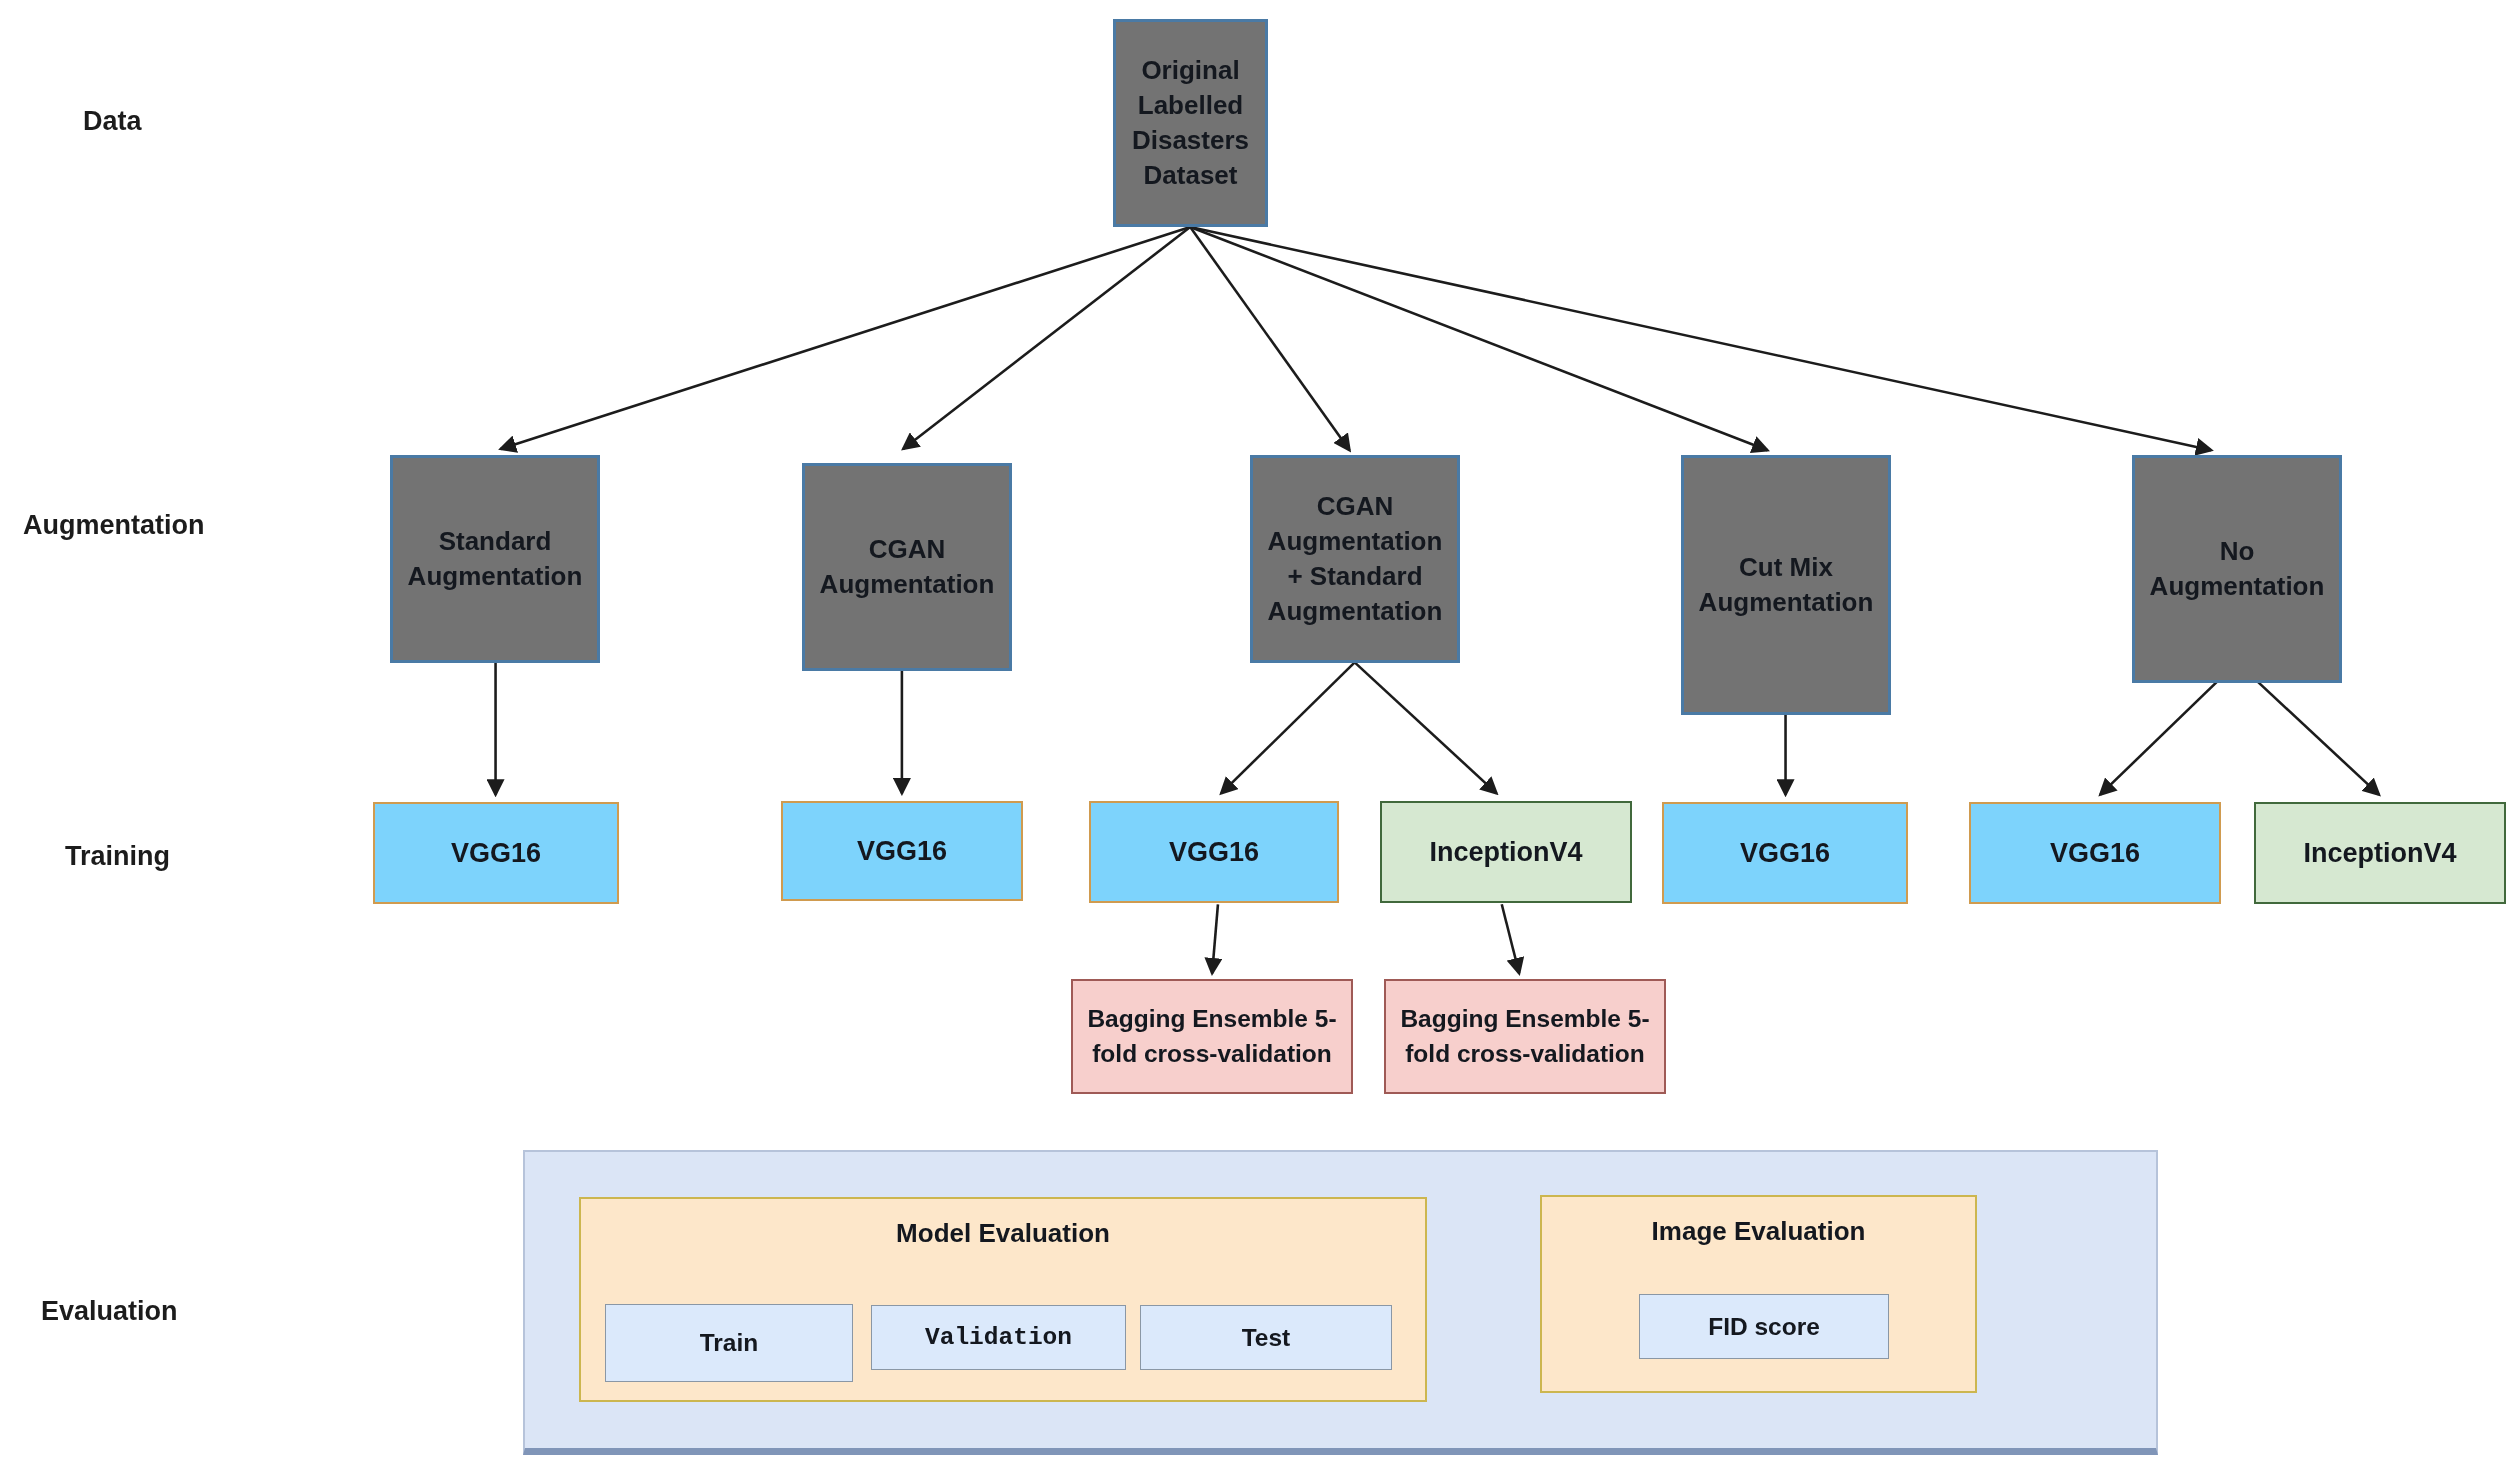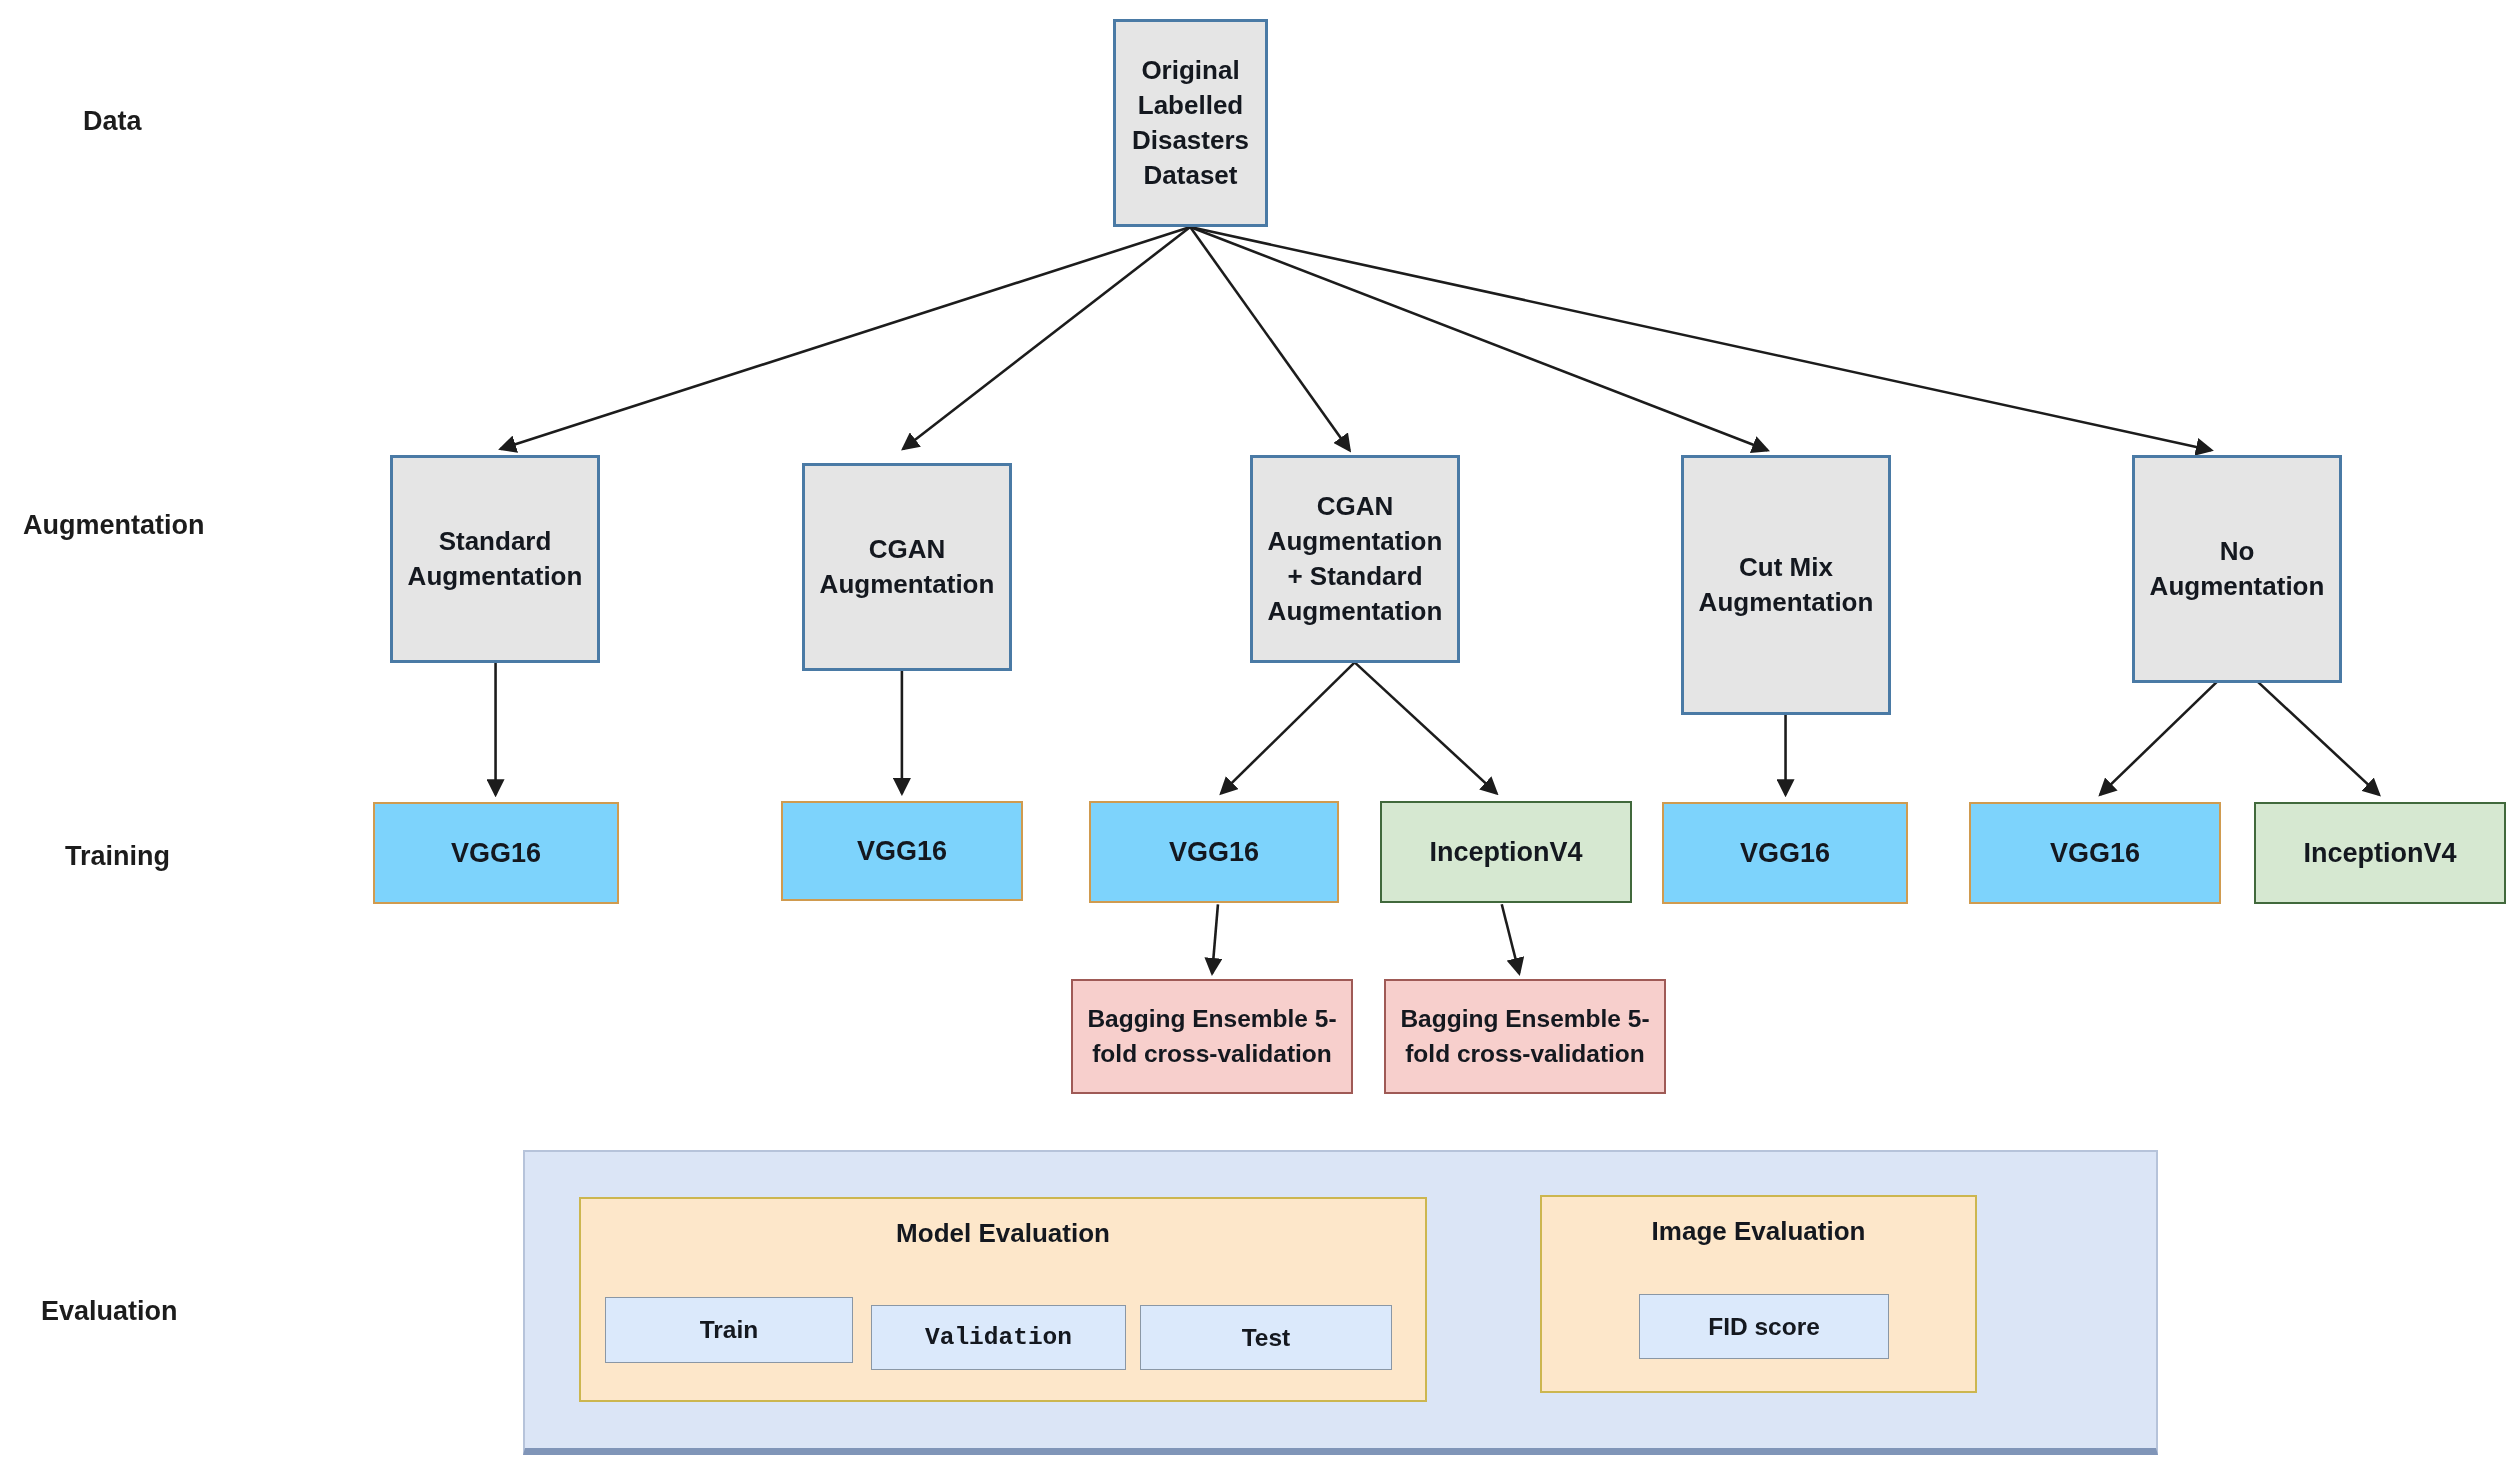--- a/index.html
+++ b/index.html
@@ -27,21 +27,21 @@
     justify-content: center;
     text-align: center;
     font-weight: bold;
     color: #14181f;
     font-size: 26px;
     line-height: 1.35;
     box-sizing: border-box;
     padding: 3.9px;
     z-index: 2;
   }
-  .blue   { background: #e5e5e5; border: 3.2px solid #4a7aa5; }
+  .blue   { background: #737373; border: 3.2px solid #4a7aa5; }
   .orange { background: #7dd3fc; border: 2.6px solid #d09b4f; font-size: 27px; }
   .green  { background: #d6e8d1; border: 2.6px solid #41693c; font-size: 27px; }
   .pink   { background: #f7cfcc; border: 2.6px solid #9f5a56; font-size: 24.5px; line-height: 1.4; }
   .eval-container {
     position: absolute;
     background: #dbe5f6;
     border: 2.6px solid #b6c3da;
     border-bottom: 7px solid #8095b8;
     box-sizing: border-box;
     z-index: 1;
@@ -126,21 +126,21 @@
   <div class="node orange" style="left:1969px; top:802px; width:252px; height:102px;">VGG16</div>
   <div class="node green" style="left:2254px; top:802px; width:252px; height:102px;">InceptionV4</div>
 
   <div class="node pink" style="left:1071px; top:979px; width:282px; height:115px;">Bagging Ensemble 5-fold cross-validation</div>
   <div class="node pink" style="left:1384px; top:979px; width:282px; height:115px;">Bagging Ensemble 5-fold cross-validation</div>
 
   <div class="eval-container" style="left:507px; top:1150px; width:1635px; height:305px;margin-left:16px;">
 
     <div class="eval-group" style="left:54px; top:45px; width:848px; height:205px;">
       <div class="eval-title">Model Evaluation</div>
-      <div class="eval-sub" style="left:24px; top:98px; width:248px; height:66px;">Train</div>
+      <div class="eval-sub" style="left:24px; top:105px; width:248px; height:78px;">Train</div>
       <div class="eval-sub" style="left:290px; top:106px; width:255px; height:65px;font-family:Liberation Mono, monospace;">Validation</div>
       <div class="eval-sub" style="left:559px; top:106px; width:252px; height:65px;">Test</div>
     </div>
 
     <div class="eval-group" style="left:1015px; top:43px; width:437px; height:198px;">
       <div class="eval-title">Image Evaluation</div>
       <div class="eval-sub" style="left:97px; top:97px; width:250px; height:65px;">FID score</div>
     </div>
 
   </div>

